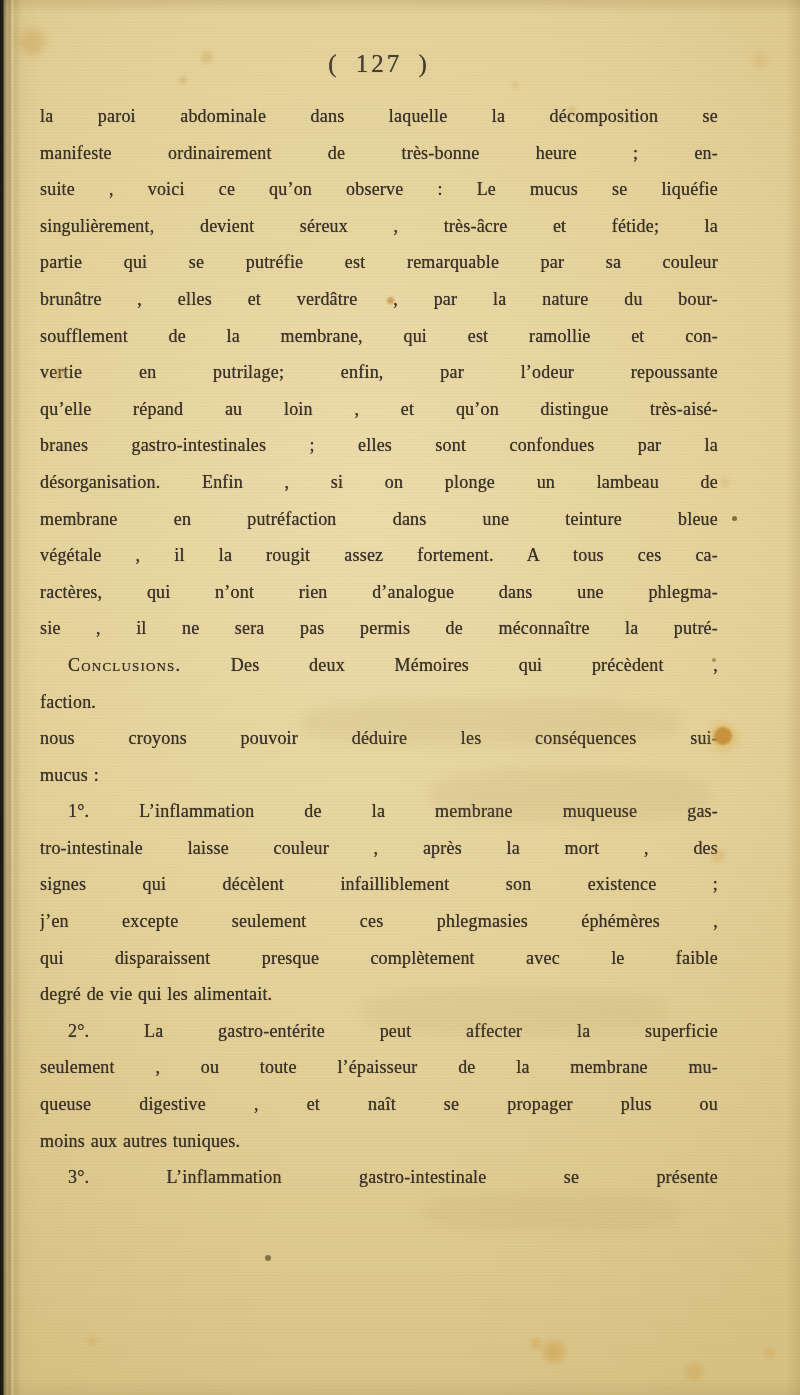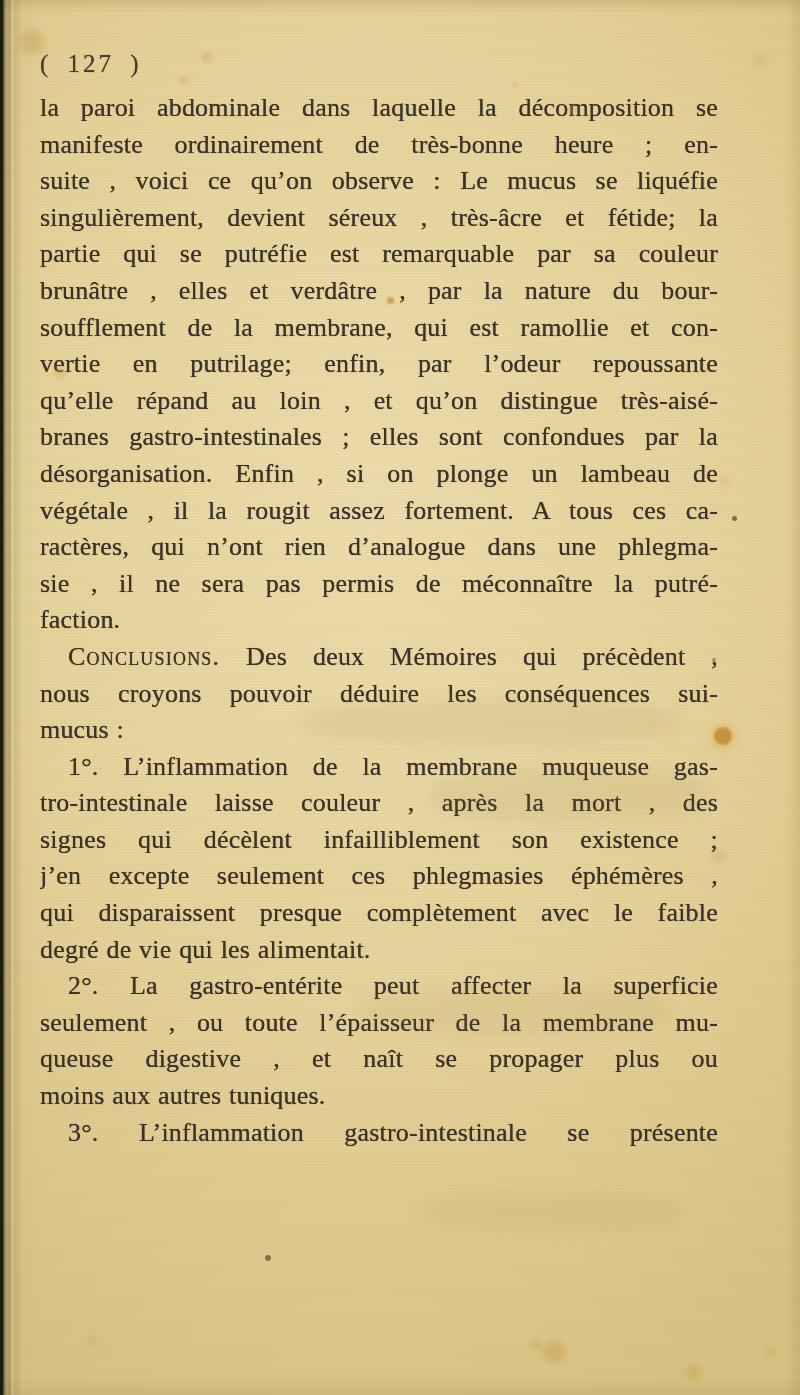--- a/index.html
+++ b/index.html
@@ -31,28 +31,28 @@
         rgba(84,68,36,0.60) 4px,
         rgba(140,118,66,0.40) 7px,
         rgba(64,52,26,0.30) 10px,
         rgba(215,196,136,0.30) 12px,
         rgba(120,100,52,0.20) 15px,
         rgba(190,170,110,0.10) 22px,
         rgba(190,170,110,0) 40px);
   }
   .pagenum {
     position: absolute; top: 50px; left: 40px; width: 678px;
-    text-align: left;
+    text-align: center;
     font-size: 25px; letter-spacing: 3px; word-spacing: 7px;
     opacity: 0.92;
     text-shadow: 0 0 0.7px rgba(52,44,34,0.8);
   }
   .textblock {
-    position: absolute; left: 40px; top: 90px; width: 678px;
-    font-size: 26px; line-height: 36.6px;
+    position: absolute; left: 40px; top: 98px; width: 678px;
+    font-size: 18px; line-height: 36.6px;
     letter-spacing: 0.2px; word-spacing: 1px;
     text-shadow: 0 0 0.7px rgba(52,44,34,0.85);
   }
   .line {
     text-align: justify;
     text-align-last: justify;
     height: 36.6px; overflow: hidden;
   }
   .line.no-justify { text-align-last: left; }
   .line.indent { text-indent: 28px; }
@@ -72,25 +72,26 @@
       <div class="line">manifeste ordinairement de très-bonne heure ; en-</div>
       <div class="line">suite , voici ce qu’on observe : Le mucus se liquéfie</div>
       <div class="line">singulièrement, devient séreux , très-âcre et fétide; la</div>
       <div class="line">partie qui se putréfie est remarquable par sa couleur</div>
       <div class="line">brunâtre , elles et verdâtre , par la nature du bour-</div>
       <div class="line">soufflement de la membrane, qui est ramollie et con-</div>
       <div class="line">vertie en putrilage; enfin, par l’odeur repoussante</div>
       <div class="line">qu’elle répand au loin , et qu’on distingue très-aisé-</div>
       <div class="line">branes gastro-intestinales ; elles sont confondues par la</div>
       <div class="line">désorganisation. Enfin , si on plonge un lambeau de</div>
+      <div class="line">membrane en putréfaction dans une teinture bleue</div>
       <div class="line">végétale , il la rougit assez fortement. A tous ces ca-</div>
       <div class="line">ractères, qui n’ont rien d’analogue dans une phlegma-</div>
       <div class="line">sie , il ne sera pas permis de méconnaître la putré-</div>
+      <div class="line indent"><span class="smallcaps">Conclusions.</span> Des deux Mémoires qui précèdent ,</div>
       <div class="line no-justify">faction.</div>
-      <div class="line indent"><span class="smallcaps">Conclusions.</span> Des deux Mémoires qui précèdent ,</div>
       <div class="line">nous croyons pouvoir déduire les conséquences sui-</div>
       <div class="line no-justify">mucus :</div>
       <div class="line indent">1°. L’inflammation de la membrane muqueuse gas-</div>
       <div class="line">tro-intestinale laisse couleur , après la mort , des</div>
       <div class="line">signes qui décèlent infailliblement son existence ;</div>
       <div class="line">j’en excepte seulement ces phlegmasies éphémères ,</div>
       <div class="line">qui disparaissent presque complètement avec le faible</div>
       <div class="line no-justify">degré de vie qui les alimentait.</div>
       <div class="line indent">2°. La gastro-entérite peut affecter la superficie</div>
       <div class="line">seulement , ou toute l’épaisseur de la membrane mu-</div>

